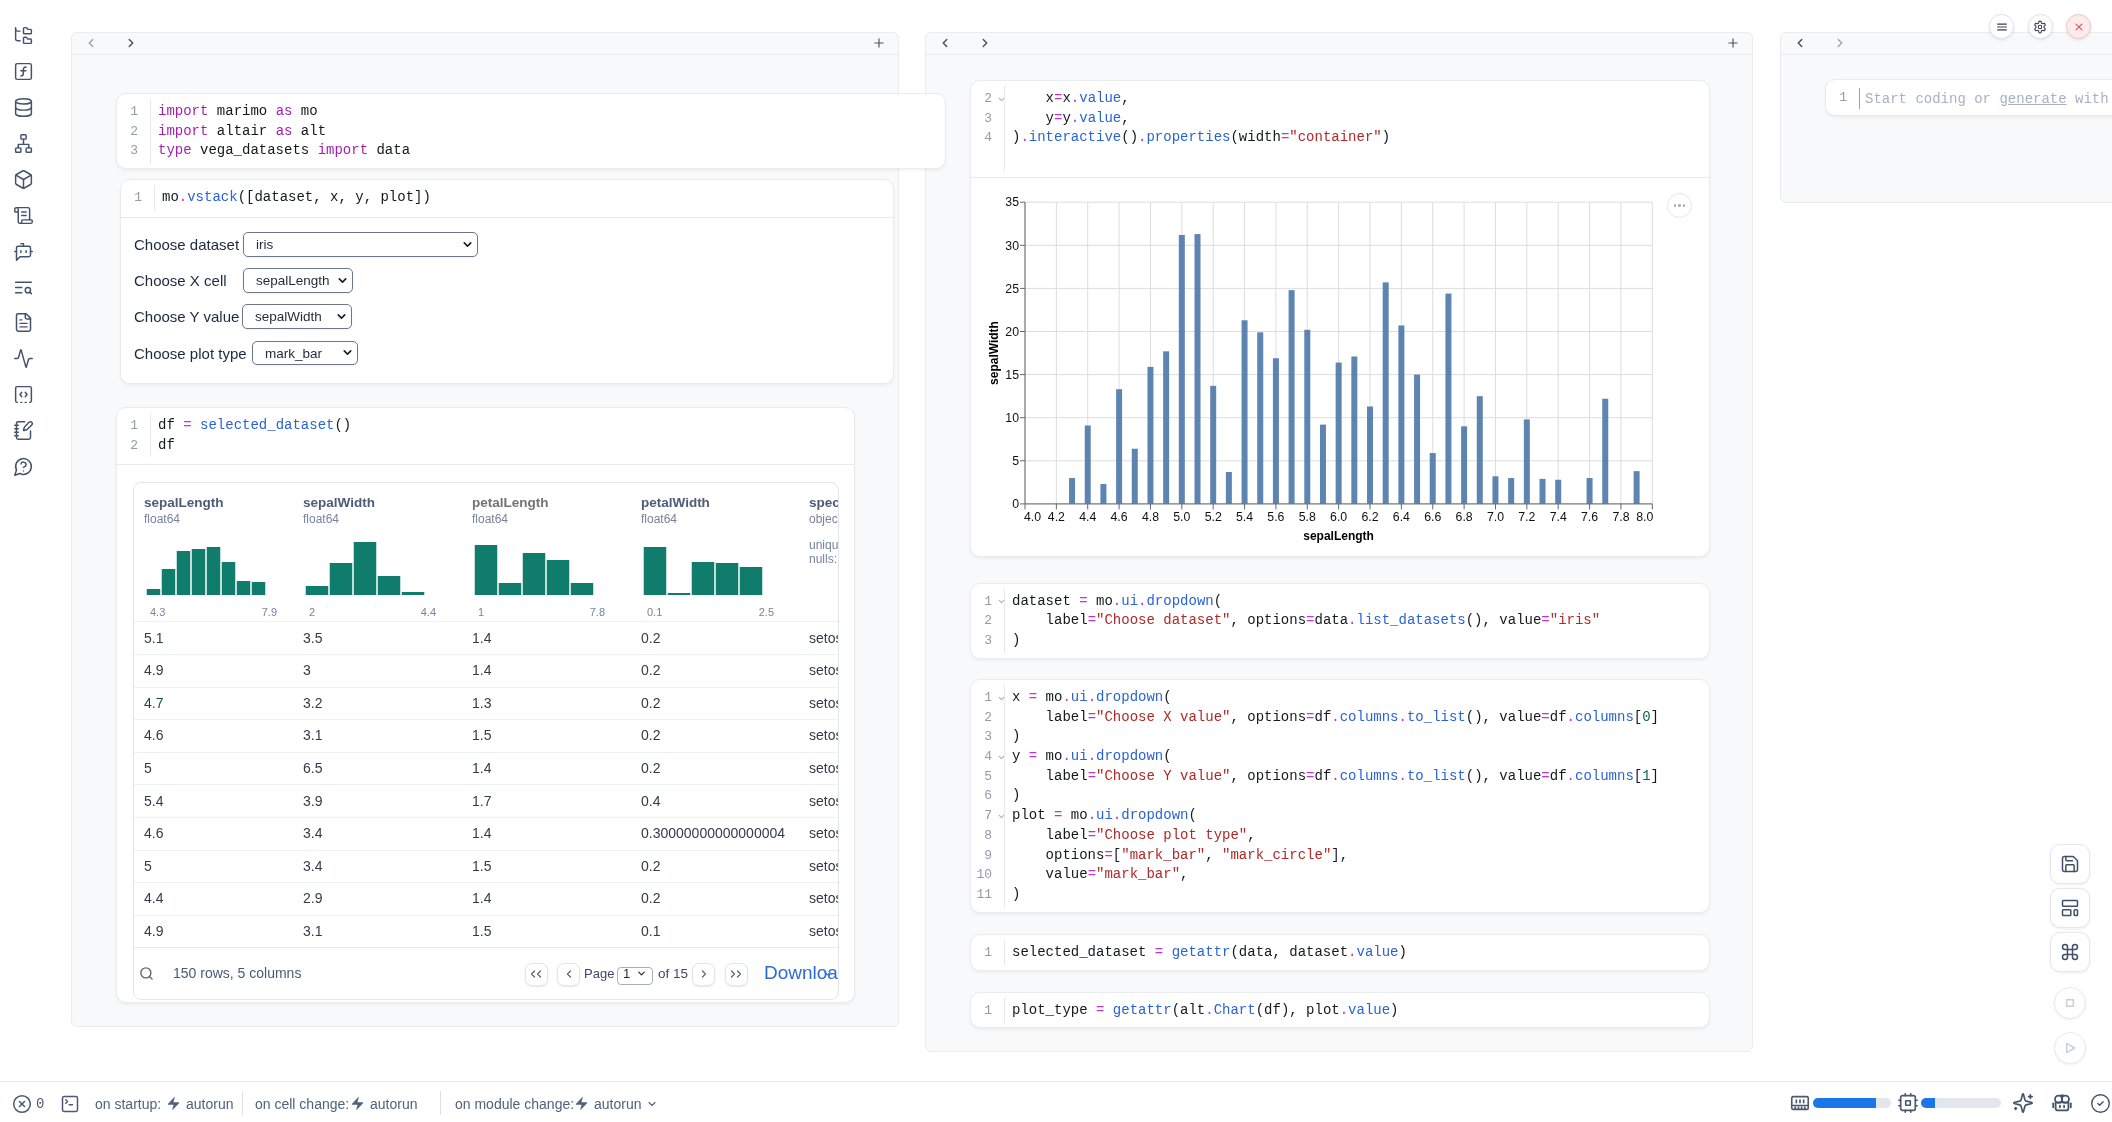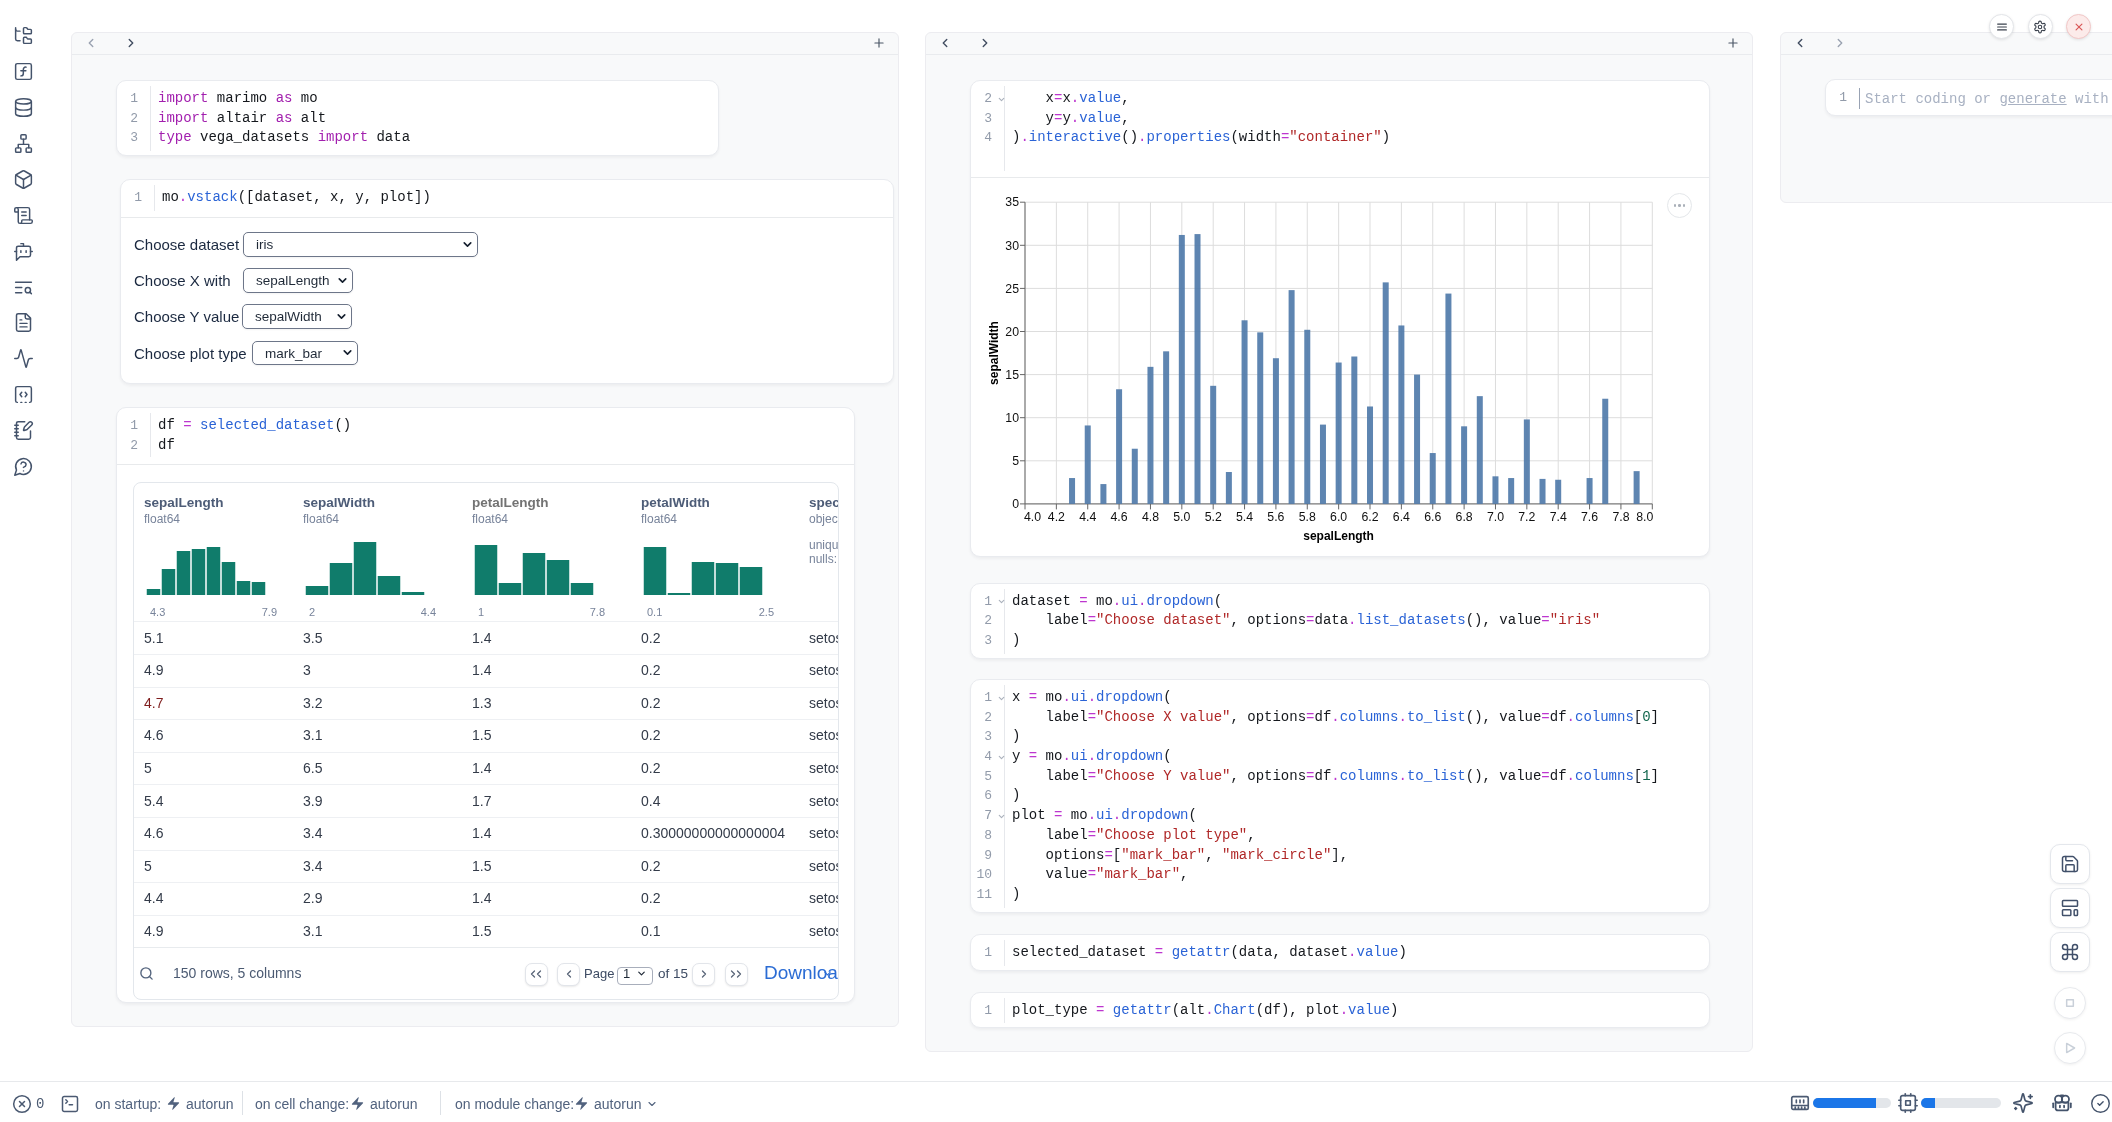--- a/index.html
+++ b/index.html
@@ -135,42 +135,42 @@
     <path d="M9 18l6-6-6-6"></path>
   </svg>
 <svg style="position:absolute;left:871.5px;top:36px" width="14" height="14" viewBox="0 0 24 24" fill="none" stroke="#4b5666" stroke-width="2.0" stroke-linecap="round" stroke-linejoin="round">
     <path d="M5 12h14"></path>
     <path d="M12 5v14"></path>
   </svg>
 <svg style="position:absolute;left:1725.5px;top:36px" width="14" height="14" viewBox="0 0 24 24" fill="none" stroke="#4b5666" stroke-width="2.0" stroke-linecap="round" stroke-linejoin="round">
     <path d="M5 12h14"></path>
     <path d="M12 5v14"></path>
   </svg>
-<div class="cell" style="left:116px;top:80px;width:603px;height:76.1px">
+<div class="cell" style="left:116px;top:93px;width:830px;height:76.1px">
 <div class="gut" style="bottom:4px"></div>
 <div class="code">
 <div class="cl"><span class="ln">1</span><span class="ct"><i class="k">import</i> marimo <i class="k">as</i> mo</span></div>
 <div class="cl"><span class="ln">2</span><span class="ct"><i class="k">import</i> altair <i class="k">as</i> alt</span></div>
 <div class="cl"><span class="ln">3</span><span class="ct"><i class="k">type</i> vega_datasets <i class="k">import</i> data</span></div>
 </div>
 </div>
 <div class="cell" style="left:120px;top:179px;width:774px;height:205px">
 <div class="gut" style="bottom:172px"></div>
 <div class="code">
       <div class="cl"><span class="ln">1</span><span class="ct">mo<i class="o">.</i><i class="f">vstack</i>([dataset, x, y, plot])</span></div>
     </div>
 <div style="position:absolute;left:0;right:0;top:36.7px;border-top:1px solid #e8eaec"></div>
 </div>
 <div class="t" style="left:134px;top:244.0px;font-size:15px;color:#1b2940">Choose dataset</div>
 <div class="sel" style="left:243px;top:232px;width:235px;height:24.5px"></div>
 <div class="t" style="left:256px;top:244.0px;font-size:13.5px;color:#1f2937">iris</div>
 <svg style="position:absolute;left:460.5px;top:237.5px" width="13" height="13" viewBox="0 0 24 24" fill="none" stroke="#16202f" stroke-width="3.0" stroke-linecap="round" stroke-linejoin="round">
     <path d="M6 9l6 6 6-6"></path>
   </svg>
-<div class="t" style="left:134px;top:280.3px;font-size:15px;color:#1b2940">Choose X with</div>
+<div class="t" style="left:134px;top:280.3px;font-size:15px;color:#1b2940">Choose X cell</div>
 <div class="sel" style="left:243px;top:268px;width:110px;height:24.5px"></div>
 <div class="t" style="left:256px;top:280.3px;font-size:13.5px;color:#1f2937">sepalLength</div>
 <svg style="position:absolute;left:335.5px;top:273.8px" width="13" height="13" viewBox="0 0 24 24" fill="none" stroke="#16202f" stroke-width="3.0" stroke-linecap="round" stroke-linejoin="round">
     <path d="M6 9l6 6 6-6"></path>
   </svg>
 <div class="t" style="left:134px;top:316.2px;font-size:15px;color:#1b2940">Choose Y value</div>
 <div class="sel" style="left:242px;top:304px;width:110px;height:24.5px"></div>
 <div class="t" style="left:255px;top:316.2px;font-size:13.5px;color:#1f2937">sepalWidth</div>
 <svg style="position:absolute;left:334.5px;top:309.7px" width="13" height="13" viewBox="0 0 24 24" fill="none" stroke="#16202f" stroke-width="3.0" stroke-linecap="round" stroke-linejoin="round">
     <path d="M6 9l6 6 6-6"></path>
@@ -247,21 +247,21 @@
 <div class="t" style="left:338px;top:154.6px;font-size:14px;color:#333b49">1.4</div>
 <div class="t" style="left:507px;top:154.6px;font-size:14px;color:#333b49">0.2</div>
 <div class="t" style="left:675px;top:154.6px;font-size:14px;color:#333b49">setosa</div>
 <div style="position:absolute;left:0;right:0;top:170.9px;border-top:1px solid #eef0f3"></div>
 <div class="t" style="left:10px;top:187.2px;font-size:14px;color:#333b49">4.9</div>
 <div class="t" style="left:169px;top:187.2px;font-size:14px;color:#333b49">3</div>
 <div class="t" style="left:338px;top:187.2px;font-size:14px;color:#333b49">1.4</div>
 <div class="t" style="left:507px;top:187.2px;font-size:14px;color:#333b49">0.2</div>
 <div class="t" style="left:675px;top:187.2px;font-size:14px;color:#333b49">setosa</div>
 <div style="position:absolute;left:0;right:0;top:203.5px;border-top:1px solid #eef0f3"></div>
-<div class="t" style="left:10px;top:219.8px;font-size:14px;color:#7f1d1d">4.7</div>
+<div class="t" style="left:10px;top:219.8px;font-size:14px;color:#14532d">4.7</div>
 <div class="t" style="left:169px;top:219.8px;font-size:14px;color:#333b49">3.2</div>
 <div class="t" style="left:338px;top:219.8px;font-size:14px;color:#333b49">1.3</div>
 <div class="t" style="left:507px;top:219.8px;font-size:14px;color:#333b49">0.2</div>
 <div class="t" style="left:675px;top:219.8px;font-size:14px;color:#333b49">setosa</div>
 <div style="position:absolute;left:0;right:0;top:236.1px;border-top:1px solid #eef0f3"></div>
 <div class="t" style="left:10px;top:252.4px;font-size:14px;color:#333b49">4.6</div>
 <div class="t" style="left:169px;top:252.4px;font-size:14px;color:#333b49">3.1</div>
 <div class="t" style="left:338px;top:252.4px;font-size:14px;color:#333b49">1.5</div>
 <div class="t" style="left:507px;top:252.4px;font-size:14px;color:#333b49">0.2</div>
 <div class="t" style="left:675px;top:252.4px;font-size:14px;color:#333b49">setosa</div>

